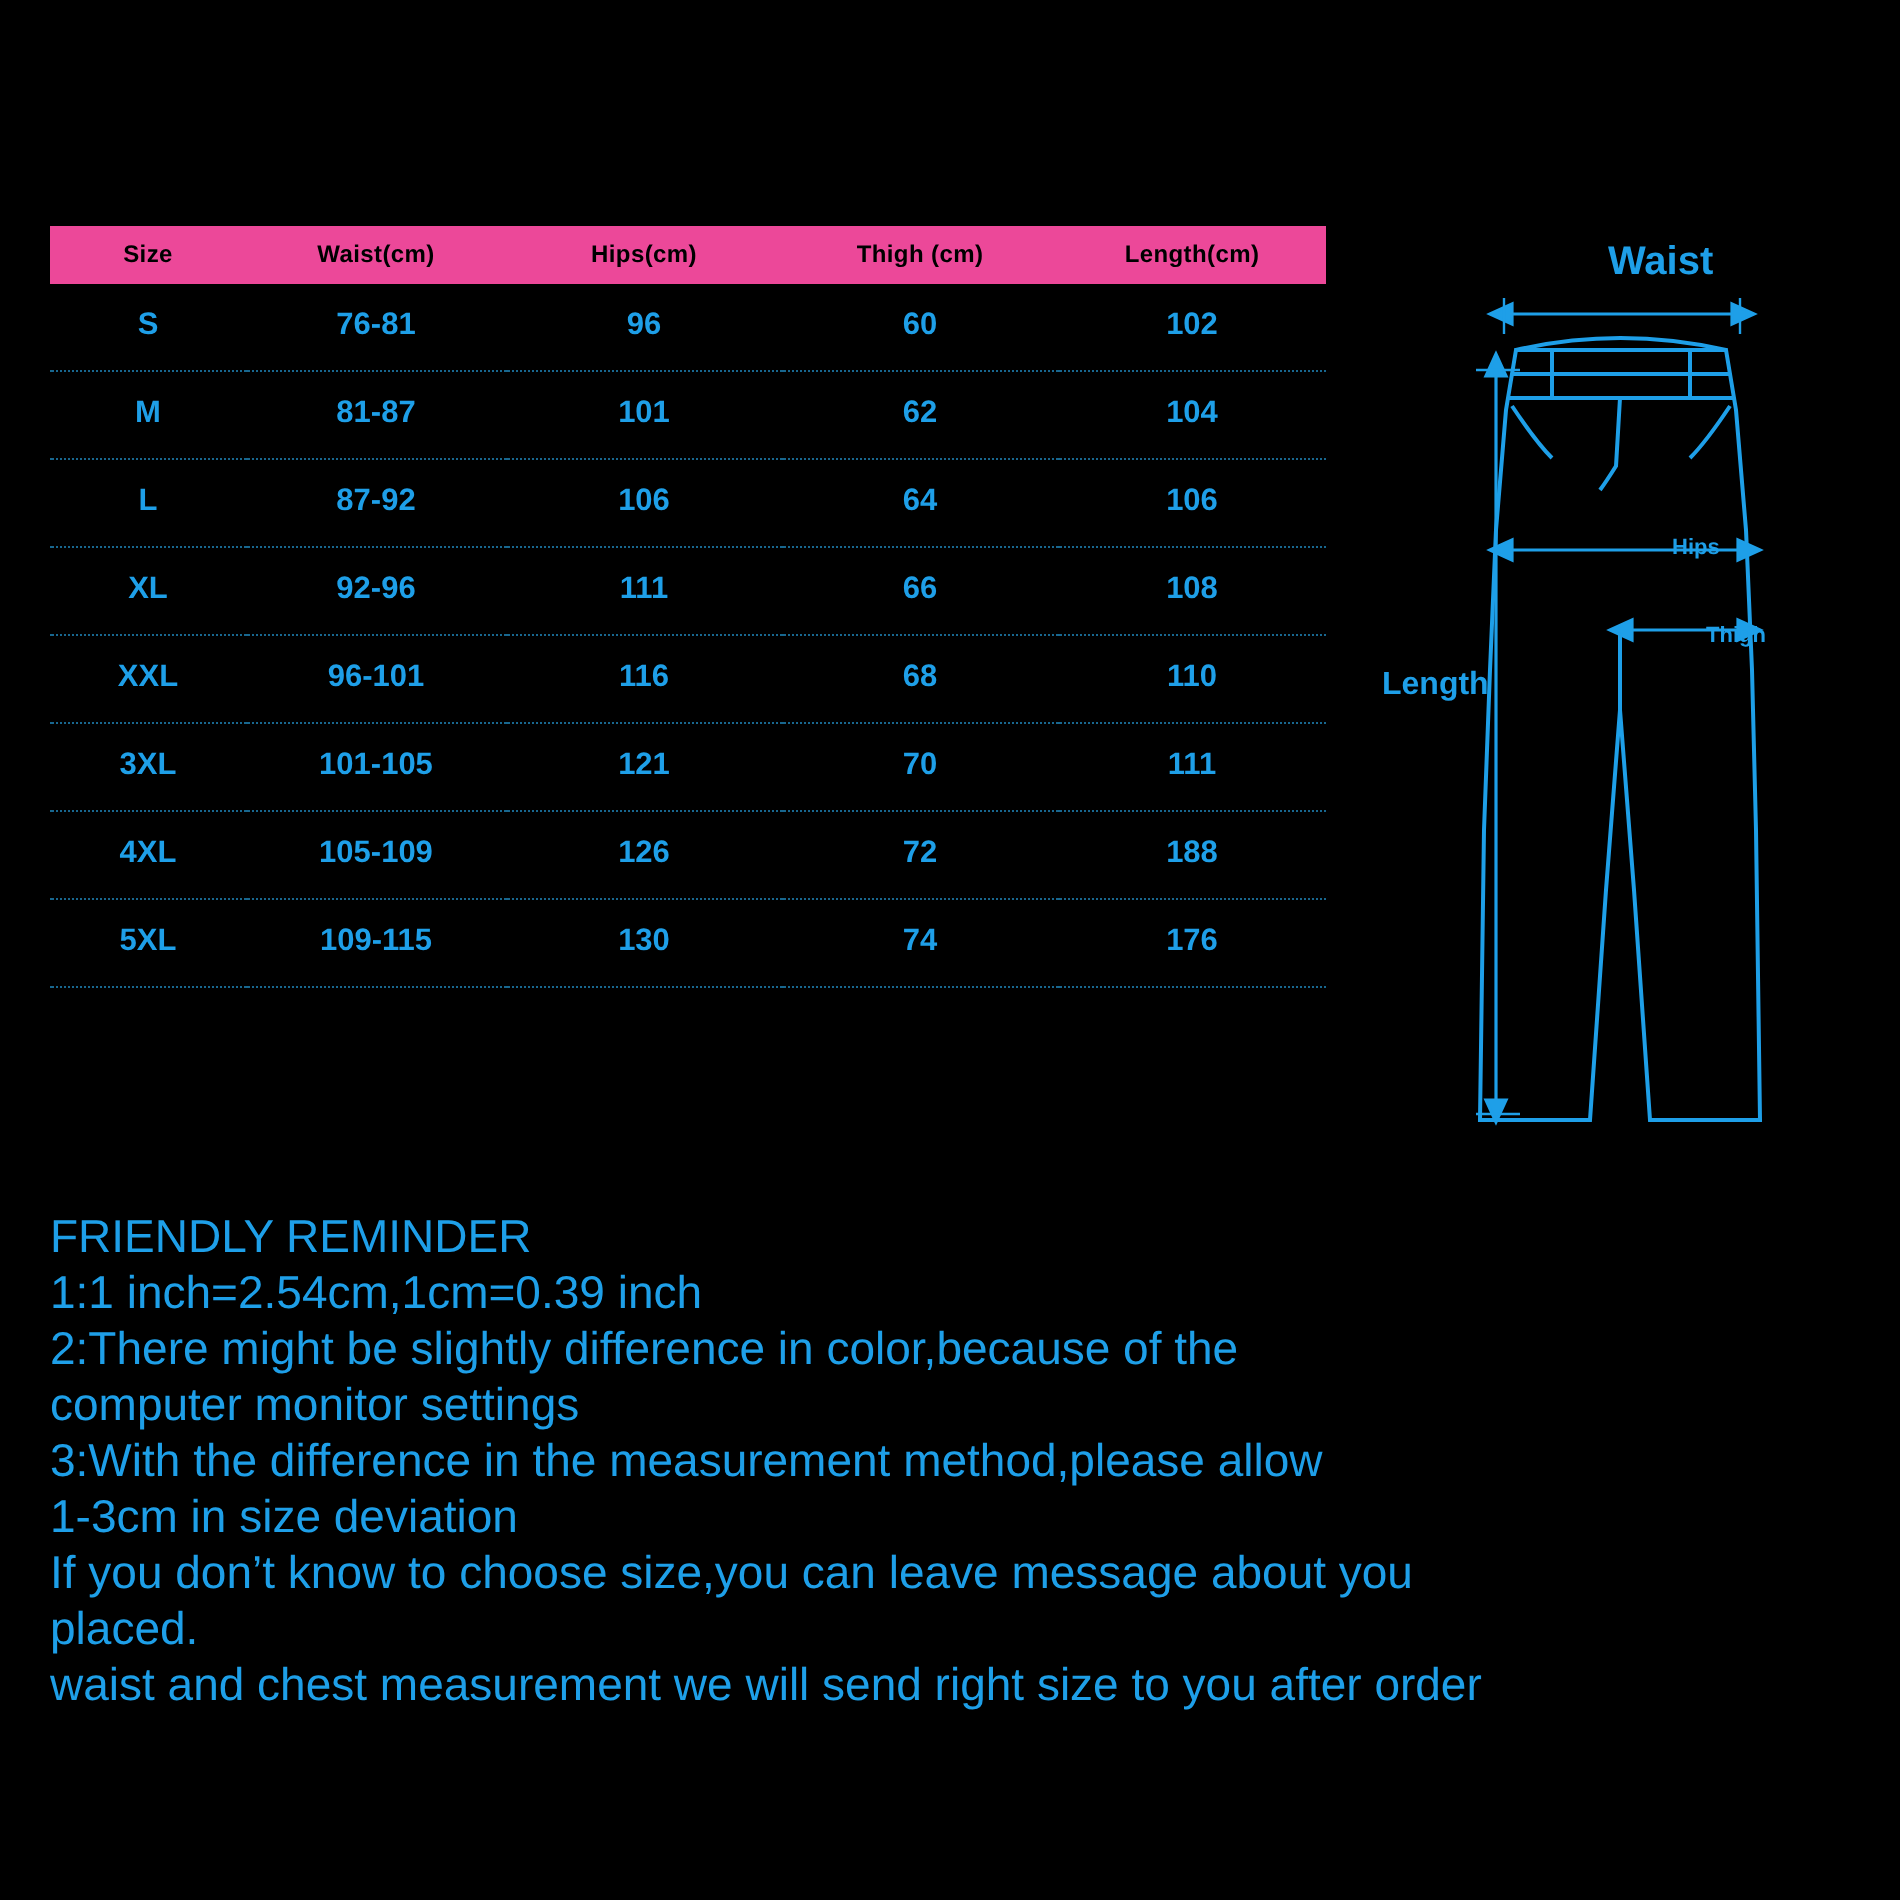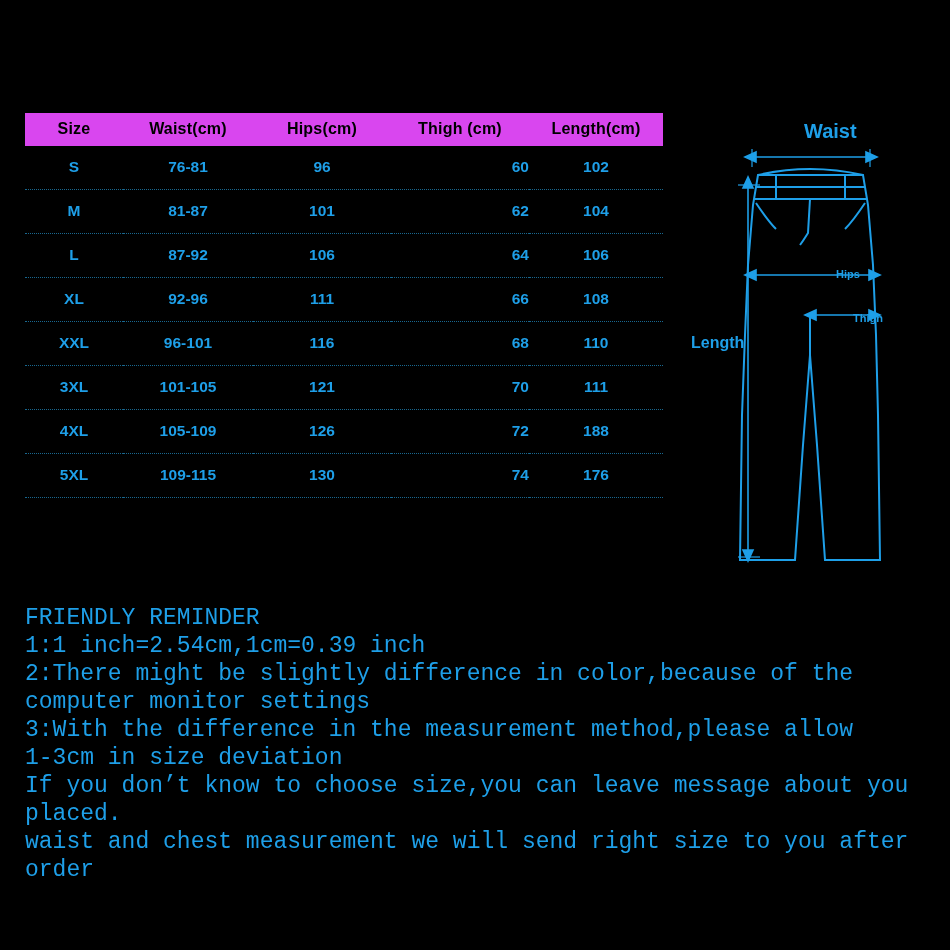--- a/index.html
+++ b/index.html
@@ -22,43 +22,43 @@
 
   
   .size-table {
     position: absolute;
     left: 25px;
     top: 113px;
     width: 638px;
     border-collapse: collapse;
   }
   .size-table th {
-    background: #d946ef;
+    background: #ec4899;
     color: #000000;
-    font-size: 16px;
+    font-size: 12px;
     font-weight: bold;
     padding: 7px 0 8px 0;
     text-align: center;
     letter-spacing: 0.2px;
   }
   .size-table td {
     color: #1e9fe8;
     font-size: 15.5px;
     font-weight: bold;
     text-align: center;
     padding: 12px 0 13px 0;
     border-bottom: 1px dotted #18678f;
   }
   .size-table tbody tr:last-child td {
     border-bottom: 1px dotted #18678f;
   }
   .size-table td.col-size { width: 98px; }
   .size-table td.col-waist { width: 130px; }
   .size-table td.col-hips { width: 138px; }
-  .size-table td.col-thigh { width: 138px; text-align: right; }
+  .size-table td.col-thigh { width: 138px; }
   .size-table td.col-length { width: 134px; }
 
   
   .diagram {
     position: absolute;
     left: 690px;
     top: 105px;
     width: 245px;
     height: 470px;
   }
@@ -94,21 +94,21 @@
 
   
   .reminder {
     position: absolute;
     left: 25px;
     top: 604px;
     width: 890px;
     color: #1e9fe8;
     font-size: 23px;
     line-height: 28px;
-    font-family: Liberation Mono, monospace;
+    font-family: Liberation Sans, sans-serif;
     font-weight: normal;
   }
   .reminder .line {
     display: block;
     white-space: pre-wrap;
   }
 </style>
 </head>
 <body>
 

